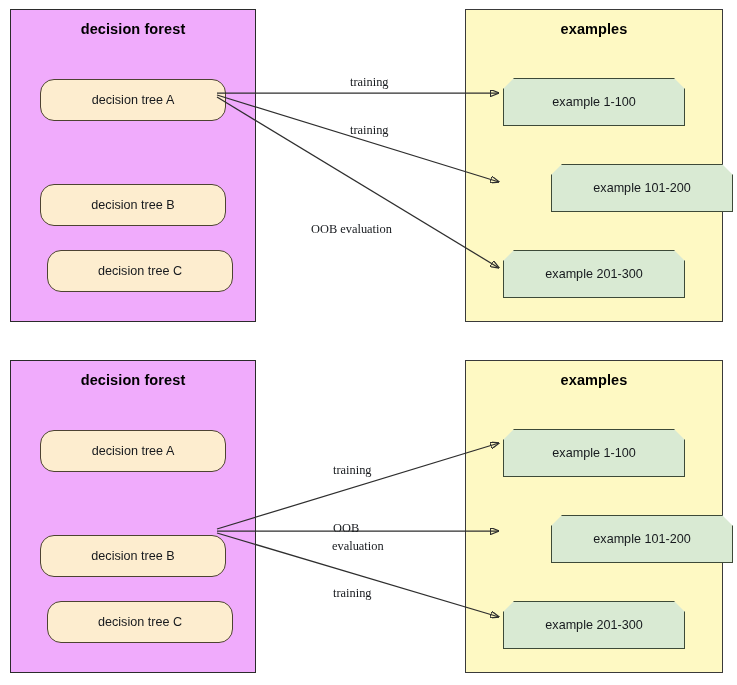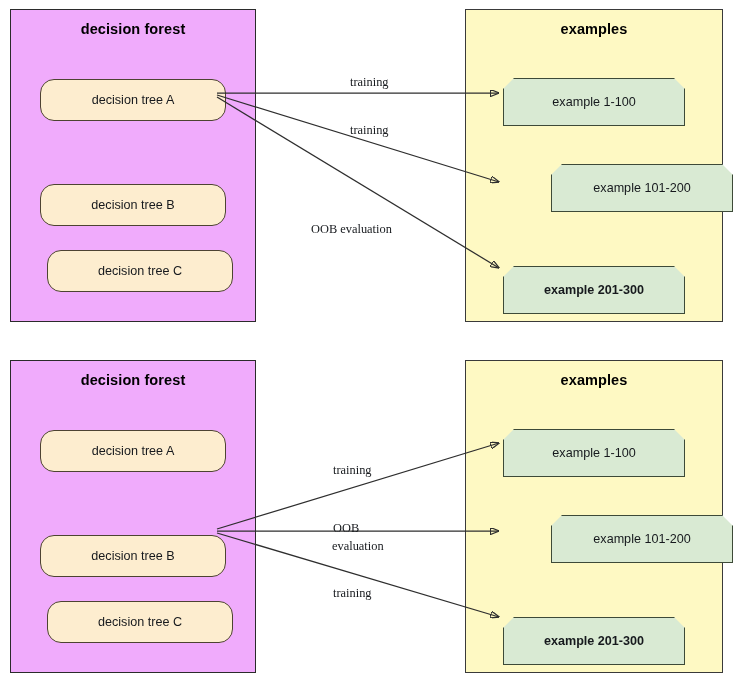--- a/index.html
+++ b/index.html
@@ -99,21 +99,21 @@
     clip-path: polygon(0 11px, 11px 0, calc(100% - 11px) 0, 100% 11px, 100% 100%, 0 100%);
     display: flex;
     align-items: center;
     justify-content: center;
     font-size: 12.6px;
     color: #16191d;
     text-align: center;
   }
   .example-box.e0 { top: 68px;  }
   .example-box.e1 { top: 154px; margin-left: 48px; }
-  .example-box.e2 { top: 256px; font-weight: bold; }
+  .example-box.e2 { top: 240px; }
 
   
   .arrow-layer {
     position: absolute;
     left: 0;
     top: 0;
     width: 737px;
     height: 334px;
     pointer-events: none;
   }

